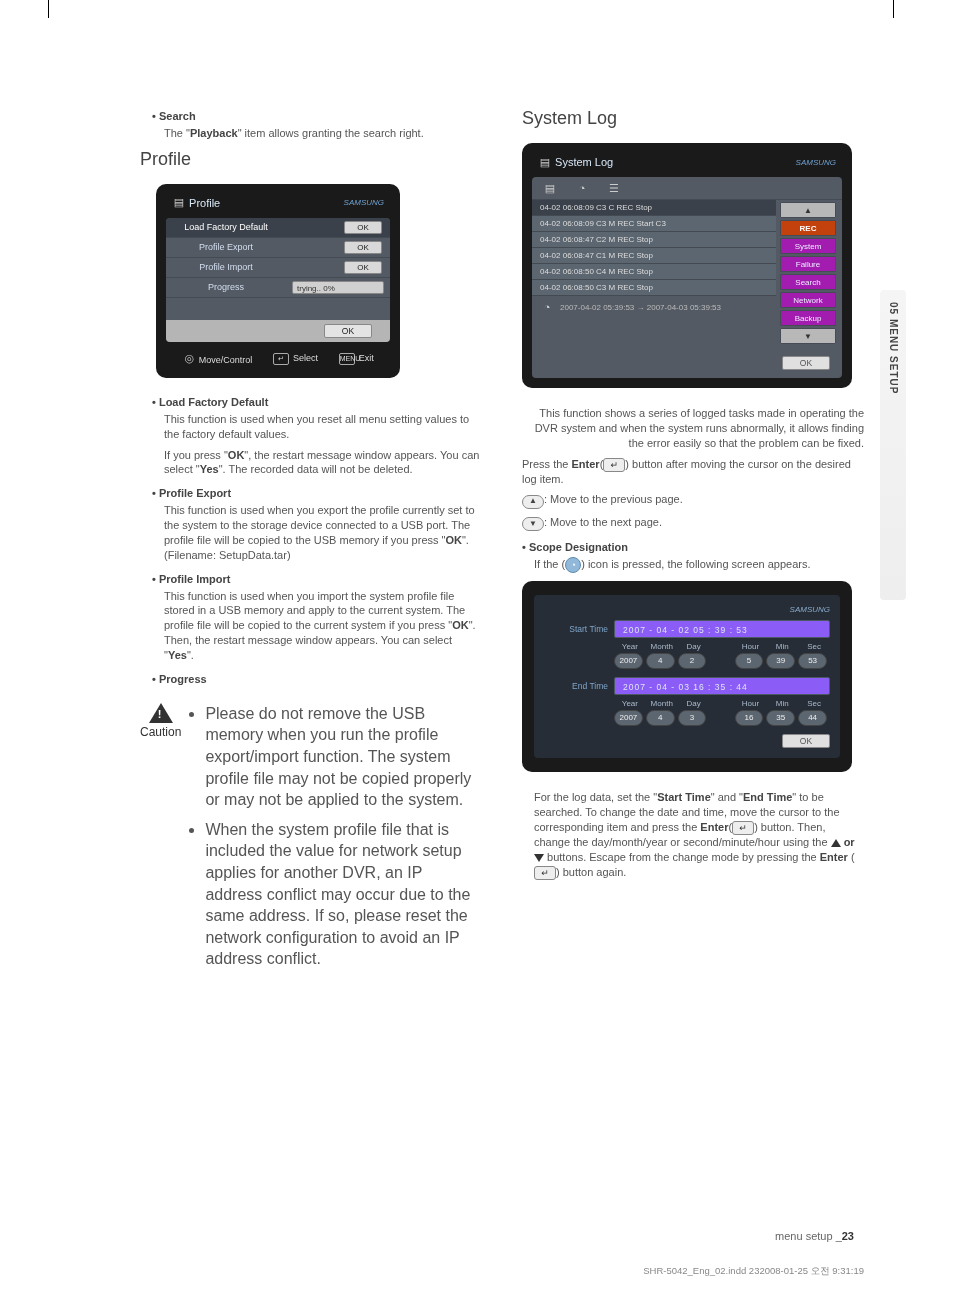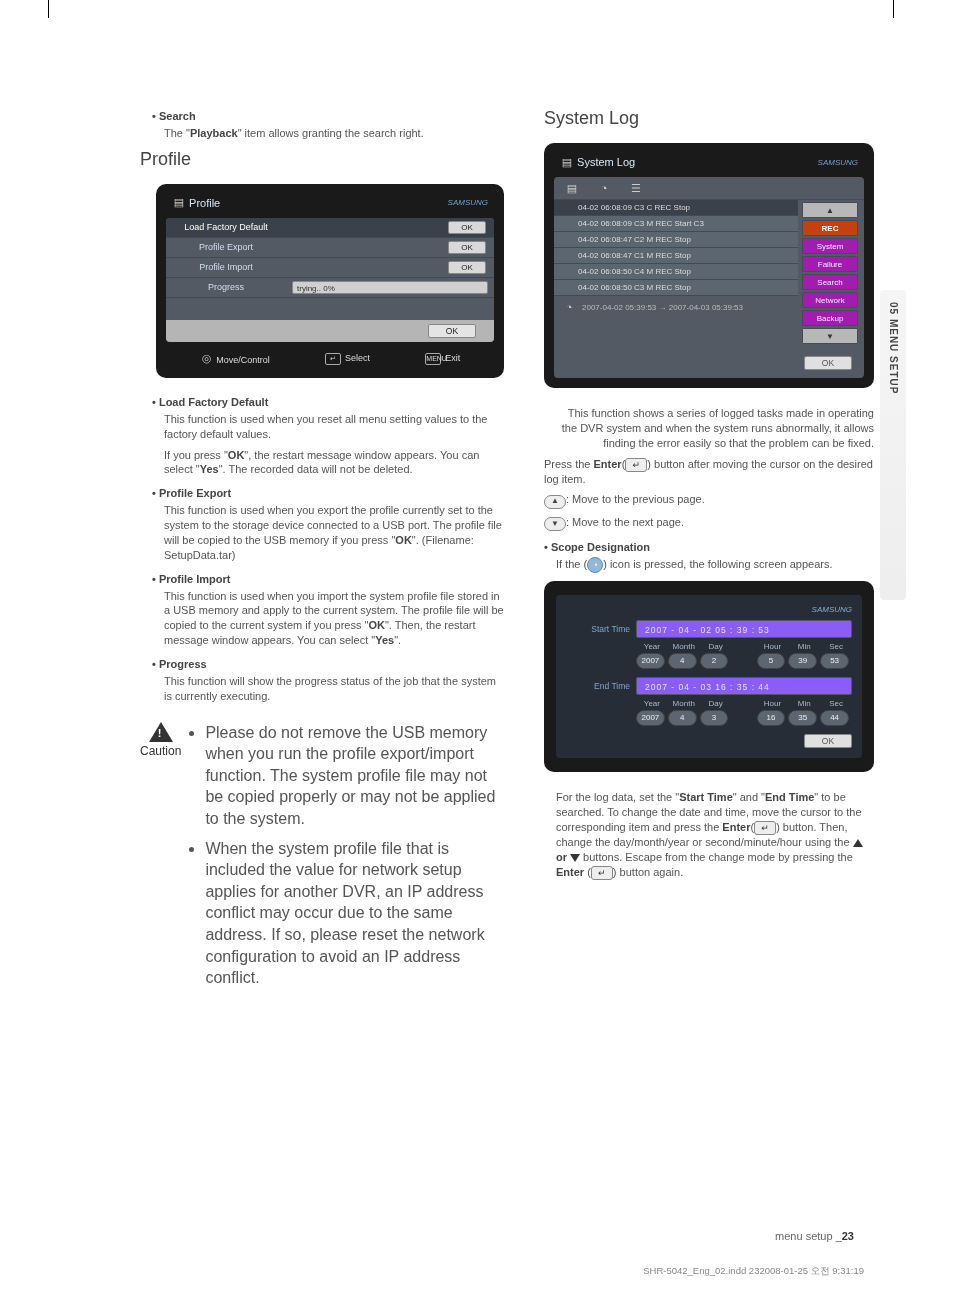--- a/index.html
+++ b/index.html
@@ -157,21 +157,21 @@
   .caution-ul li { font-size:16px; color:#555; line-height:1.35; margin-bottom:8px; }
   
   .log-body { background:#535a63; border-radius:4px; }
   .log-toolbar {
     display:flex; gap:16px; padding:4px 10px; border-bottom:1px solid #444a52;
   }
   .log-toolbar .tbi { width:16px;height:14px;color:#ccc;font-size:11px;display:inline-flex;align-items:center;justify-content:center;}
   .log-wrap { display:flex; }
   .log-list { flex:1; }
   .log-line {
-    height:16px; font-size:8px; color:#ddd; padding:0 24px; line-height:16px;
+    height:16px; font-size:8px; color:#ddd; padding:0 8px; line-height:16px;
     border-bottom:1px solid #444a52; white-space:nowrap;
     background:#5c6670;
   }
   .log-line.sel{background:#3a414a;}
   .log-status { padding:4px 8px; font-size:8px; color:#bbb; display:flex; gap:6px; align-items:center;}
   .log-side { width:66px; padding:2px 6px 6px 4px; }
   .side-btn {
     height:16px; background:#a21caf; color:#eef; font-size:8px; text-align:center;
     line-height:16px; border:1px solid #454c55; margin-bottom:2px; border-radius:1px;
   }
@@ -222,21 +222,21 @@
   <div class="columns">
 
     <div class="col">
       <div class="bullet-head">Search</div>
       <div class="para">
         <span>The "</span><b>Playback</b><span>" item allows granting the search right.</span>
       </div>
 
       <h2 class="big">Profile</h2>
 
-      <div class="ui-panel" style="width:348px">
+      <div class="ui-panel" style="width:244px">
         <div class="ui-titlebar">
           <span><span class="ui-icon">▤</span>
           <span>Profile</span></span>
           <span style="font-size:8px;color:#6fa0d0;font-style:italic;">SAMSUNG</span>
         </div>
         <div class="ui-body">
           <div class="ui-row selected">
             <div class="label">Load Factory Default</div>
             <div style="flex:1"></div>
             <div class="btn">OK</div>
@@ -277,21 +277,20 @@
       <div class="para">
         <span>This function is used when you export the profile currently set to the system to the storage device connected to a USB port. The profile file will be copied to the USB memory if you press "</span><b>OK</b><span>". (Filename: SetupData.tar)</span>
       </div>
 
       <div class="bullet-head">Profile Import</div>
       <div class="para">
         <span>This function is used when you import the system profile file stored in a USB memory and apply to the current system. The profile file will be copied to the current system if you press "</span><b>OK</b><span>". Then, the restart message window appears. You can select "</span><b>Yes</b><span>".</span>
       </div>
 
       <div class="bullet-head">Progress</div>
-      <div class="para">This function will show the progress status of the job that the system is currently executing.</div>
 
       <div class="caution-block">
         <div class="caution-left">
           <div class="tri"></div>
           <div class="txt">Caution</div>
         </div>
         <ul class="caution-ul">
           <li>Please do not remove the USB memory when you run the profile export/import function. The system profile file may not be copied properly or may not be applied to the system.</li>
           <li>When the system profile file that is included the value for network setup applies for another DVR, an IP address conflict may occur due to the same address. If so, please reset the network configuration to avoid an IP address conflict.</li>
         </ul>

